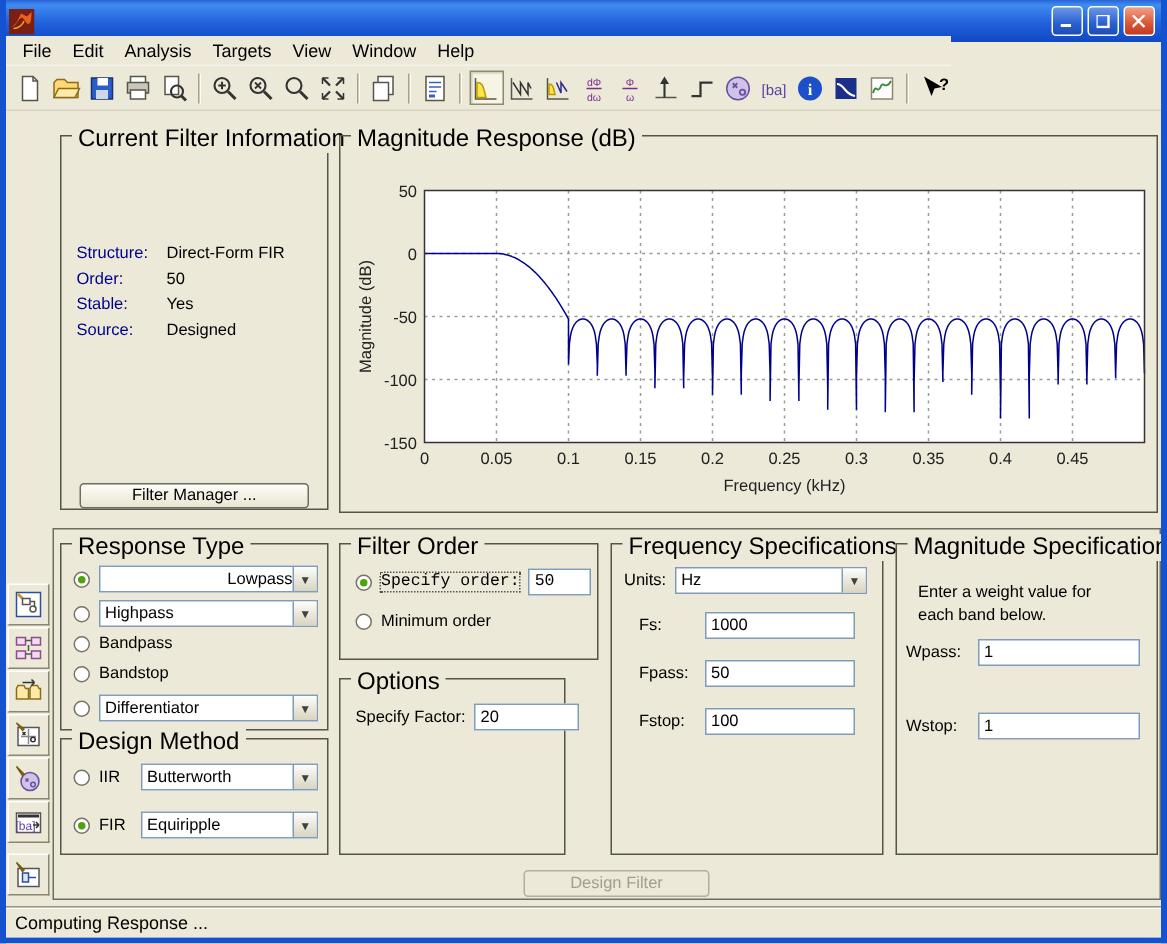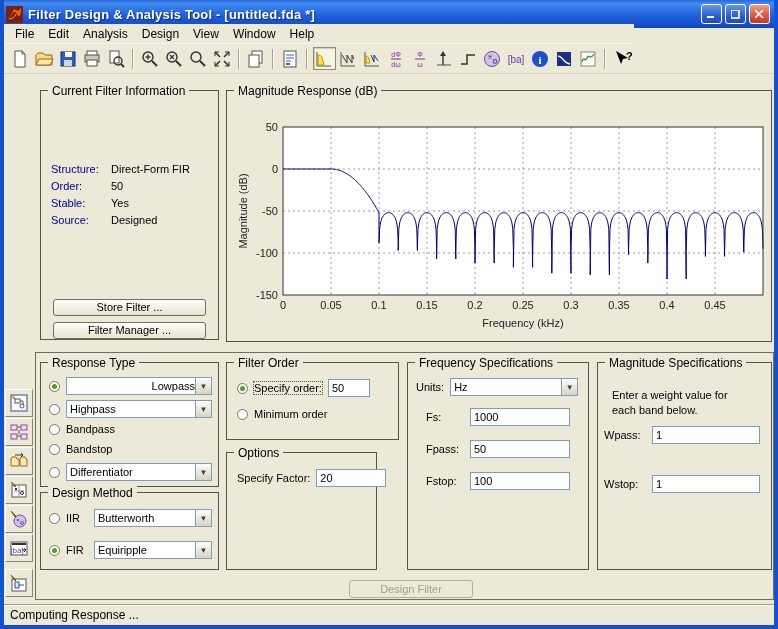--- a/index.html
+++ b/index.html
@@ -31,21 +31,21 @@
   .tbtn.selected { border:1px solid #8b8b70; background:#f7f4e4; box-shadow:inset 1px 1px 1px #cfccba; }
   .tsep { width:2px; height:20px; border-left:1px solid #a6a28e; border-right:1px solid #fdfcf6; margin:0 4px; }
   
   #sidebar { position:absolute; left:1px; top:389px; width:31px; }
   .sbtn { width:28px; height:28px; margin:0 0 1px 0; background:#ECE9D8;
     border:1px solid #fff; border-right-color:#8a8672; border-bottom-color:#8a8672;
     display:flex; align-items:center; justify-content:center; }
   .sbtn.gap { margin-top:7px; }
   
   .groupbox { position:absolute; border:1px solid #54544a; }
-  .gtitle { position:absolute; top:-7px; left:7px; background:#ECE9D8; padding:0 4px; font-size:12px; white-space:nowrap; }
+  .gtitle { position:absolute; top:-7px; left:7px; background:#ECE9D8; padding:0 4px; font-size:16px; white-space:nowrap; }
   
   #info-rows { position:absolute; left:10px; top:72px; }
   .info-row { display:flex; margin-bottom:5px; }
   .info-label { width:60px; color:#00008B; }
   .info-value { color:#000; }
   .push-btn { position:absolute; left:12px; width:153px; height:17px; text-align:center;
     font-size:11px; line-height:15px; border:1px solid #6e6e60; border-radius:3px;
     background:linear-gradient(180deg,#fefdf8,#e9e5d2); }
   
   #chart-svg { position:absolute; left:0; top:0; }
@@ -77,21 +77,20 @@
 <body>
 
 <div id="window">
 
   <div id="titlebar">
     <svg id="title-icon" viewBox="0 0 17 17">
       <rect x="0" y="0" width="17" height="17" fill="#7a1f12"></rect>
       <path d="M2 12c3-1 4-5 6-6s3 4 5 4 2-6 2-8l-3 3-4-2-3 6z" fill="#e8641e"></path>
       <path d="M3 13c3 0 6-2 7-5" stroke="#f5a623" fill="none"></path>
     </svg>
-    <span id="title-text">Filter Design &amp; Analysis Tool -  [untitled.fda *]</span>
     <div id="win-controls">
       <div class="winbtn">
           <svg width="9" height="9">
             <rect x="0" y="6" width="7" height="2" fill="#fff"></rect>
           </svg>
         </div>
       <div class="winbtn">
           <svg width="9" height="9">
             <rect x="0" y="0" width="8" height="8" fill="none" stroke="#fff" stroke-width="1.6"></rect>
           </svg>
@@ -101,21 +100,21 @@
             <path d="M0 0l8 8M8 0l-8 8" stroke="#fff" stroke-width="1.6"></path>
           </svg>
         </div>
     </div>
   </div>
 
   <div id="menubar">
       <div class="menu-item">File</div>
       <div class="menu-item">Edit</div>
       <div class="menu-item">Analysis</div>
-      <div class="menu-item">Design</div>
+      <div class="menu-item">Targets</div>
       <div class="menu-item">View</div>
       <div class="menu-item">Window</div>
       <div class="menu-item">Help</div>
     </div>
   <div id="toolbar">
       <div class="tbtn">
         <svg width="20" height="20" viewBox="0 0 20 20">
           <path d="M5 2h7l3 3v13H5z" fill="#fff" stroke="#55554a"></path>
           <path d="M12 2v3h3" fill="none" stroke="#55554a"></path>
         </svg>
@@ -347,21 +346,20 @@
         </div>
         <div class="info-row">
           <span class="info-label">Stable:</span>
           <span class="info-value">Yes</span>
         </div>
         <div class="info-row">
           <span class="info-label">Source:</span>
           <span class="info-value">Designed</span>
         </div>
       </div>
-    <div class="push-btn" style="top:208px;">Store Filter ...</div>
     <div class="push-btn" style="top:231px;">Filter Manager ...</div>
   </div>
 
   <div class="groupbox" style="left:222px; top:90px; width:546px; height:252px;">
     <span class="gtitle">Magnitude Response (dB)</span>
     <svg id="chart-svg" width="544" height="250" viewBox="0 0 544 250">
         <rect x="56" y="36" width="480" height="168" fill="#fff" stroke="none"></rect>
         <line x1="104" y1="36" x2="104" y2="204" stroke="#9a9a9a" stroke-dasharray="2,3"></line>
         <line x1="152" y1="36" x2="152" y2="204" stroke="#9a9a9a" stroke-dasharray="2,3"></line>
         <line x1="200" y1="36" x2="200" y2="204" stroke="#9a9a9a" stroke-dasharray="2,3"></line>
@@ -450,21 +448,21 @@
           <div class="dropdown" style="flex: 1 1 0%;">
             <span class="dd-value">Equiripple</span>
             <span class="dd-btn">▼</span>
           </div>
         </div>
       </div>
   </div>
 
   <div class="groupbox" style="left:222px; top:362px; width:173px; height:78px;">
     <span class="gtitle">Filter Order</span>
-    <div class="row" style="left:10px; top:16px;">
+    <div class="row" style="left:10px; top:16px;font-family:Liberation Mono, monospace;">
       <span class="radio on" id="specify-radio"></span>
       <span class="flabel dotted">Specify order:</span>
       <input class="tfield" id="specify-order-field" style="width: 42px;" value="50">
     </div>
     <div class="row" style="left:10px; top:45px;">
       <span class="radio" id="minimum-radio"></span>
       <span class="flabel">Minimum order</span>
     </div>
   </div>
 

